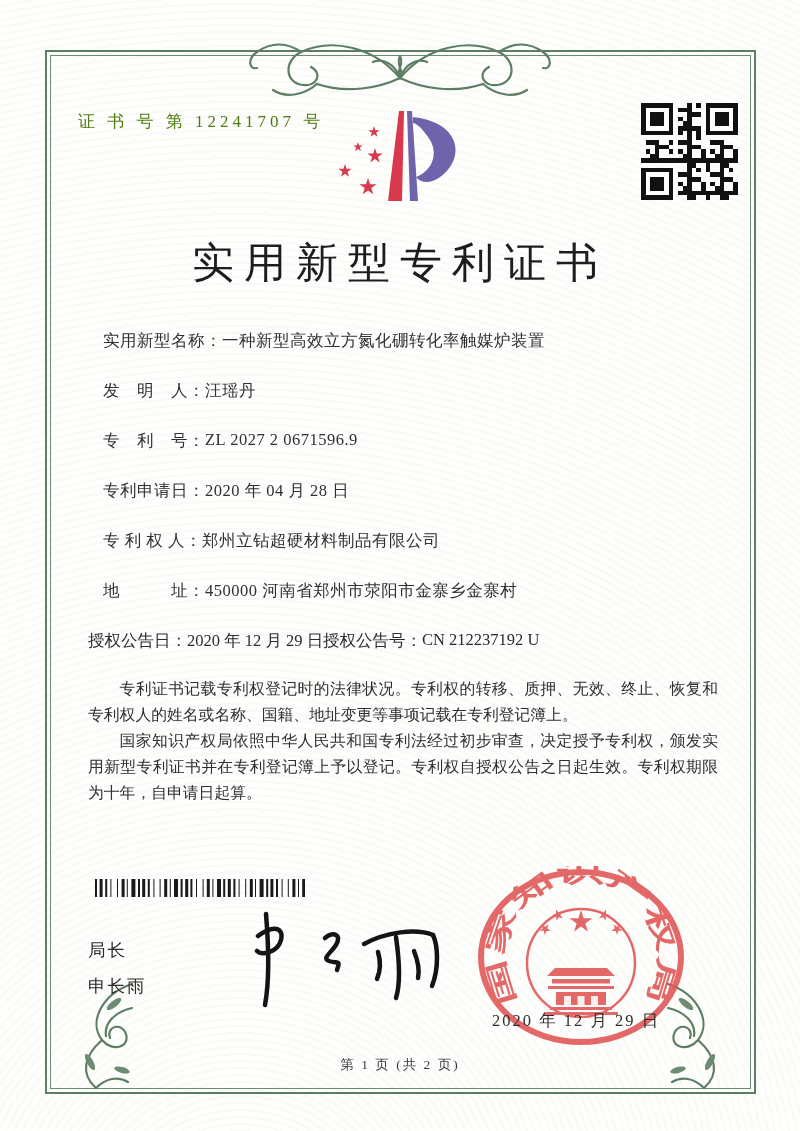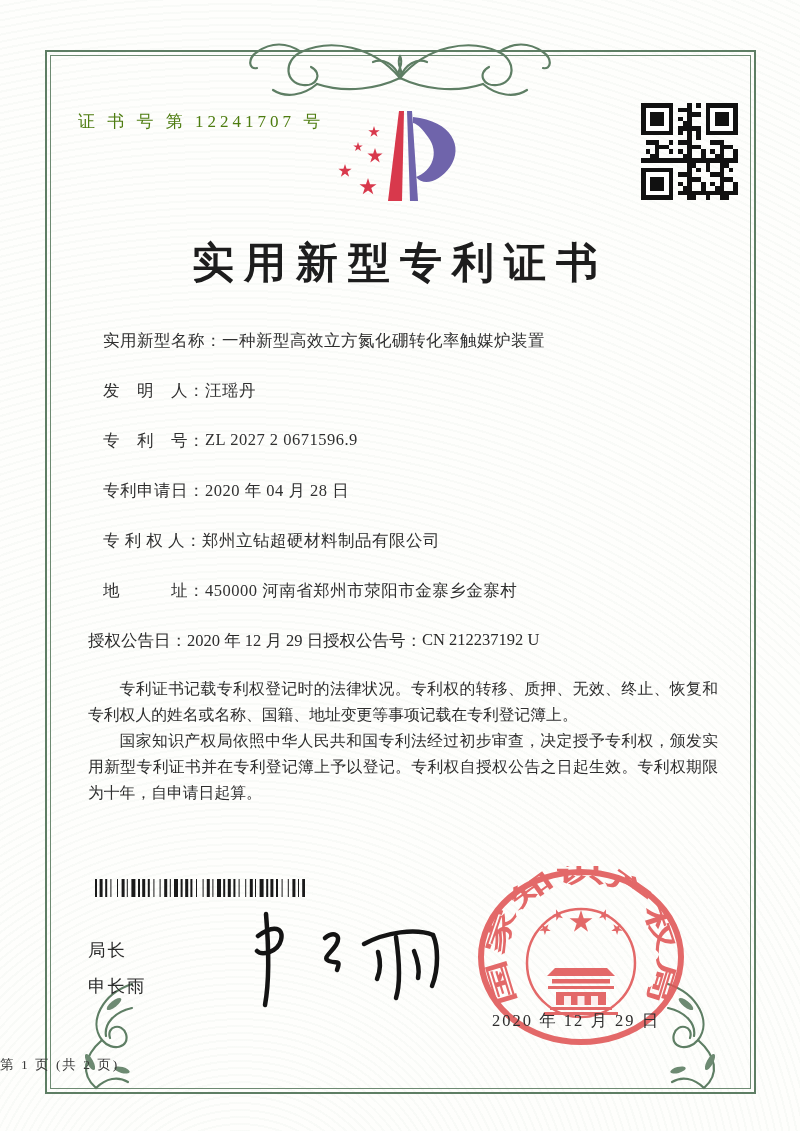--- a/index.html
+++ b/index.html
@@ -20,21 +20,21 @@
     content:"";position:absolute;inset:3px;border:1px solid #6d8a72;
   }
   .ornament{position:absolute;pointer-events:none;}
   .cert-no{
     position:absolute;left:78px;top:110px;font-size:17px;letter-spacing:4px;color:#4d7c0f;
   }
   .logo{position:absolute;left:330px;top:101px;width:150px;height:122px;}
   .qr{position:absolute;left:641px;top:103px;width:97px;height:97px;}
   .title{
     position:absolute;left:0;top:235px;width:100%;text-align:center;
-    font-size:42px;font-weight:700;letter-spacing:10px;color:#1d1d1d;
+    font-size:42px;font-weight:400;letter-spacing:10px;color:#1d1d1d;
   }
   .fields{position:absolute;left:88px;top:330px;width:630px;}
   .frow{position:relative;height:50px;font-size:16.5px;letter-spacing:0.5px;display:flex;}
   .frow .lbl{white-space:pre;color:#303030;margin-left:15px;}
   .frow .val{white-space:pre;color:#303030;}
   .grant-row{position:relative;height:42px;font-size:16.5px;display:flex;}
   .grant-pair2{position:absolute;left:235px;top:0;display:flex;}
   .body-text{
     position:absolute;left:88px;top:676px;width:630px;
     font-size:15.8px;line-height:26px;text-align:justify;color:#2e2e2e;
@@ -42,21 +42,21 @@
   .body-text p{margin:0;text-indent:2em;}
   .barcode{position:absolute;left:95px;top:879px;width:210px;height:20px;}
   .director{position:absolute;left:88px;top:938px;font-size:17.5px;letter-spacing:2px;color:#2b2b2b;}
   .director-name{position:absolute;left:88px;top:974px;font-size:17.5px;letter-spacing:2px;color:#2b2b2b;}
   .signature{position:absolute;left:228px;top:908px;width:215px;height:105px;}
   .seal{position:absolute;left:472px;top:866px;width:218px;height:182px;opacity:0.88;}
   .seal-date{
     position:absolute;left:492px;top:1010px;font-size:16.5px;letter-spacing:2px;color:#2f2f2f;
   }
   .footer{
-    position:absolute;left:0;top:1056px;width:100%;
+    position:absolute;left:0;top:1056px;width:100%;text-align:center;
     font-size:13.5px;letter-spacing:2px;color:#3a3a3a;
   }
   svg{display:block;}
 </style>
 </head>
 <body>
 
 <div class="page">
   <div class="texture"></div>
 

